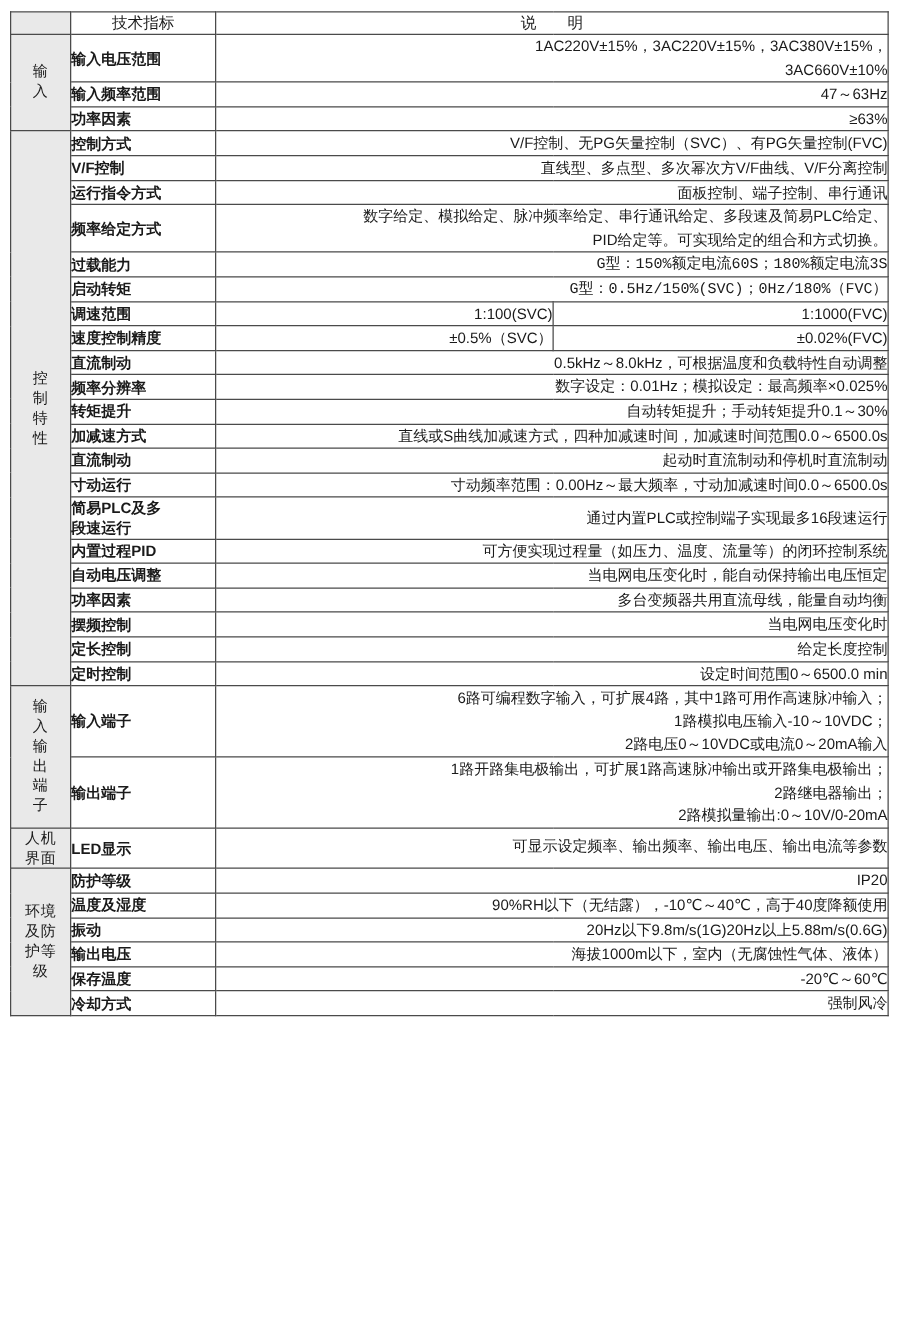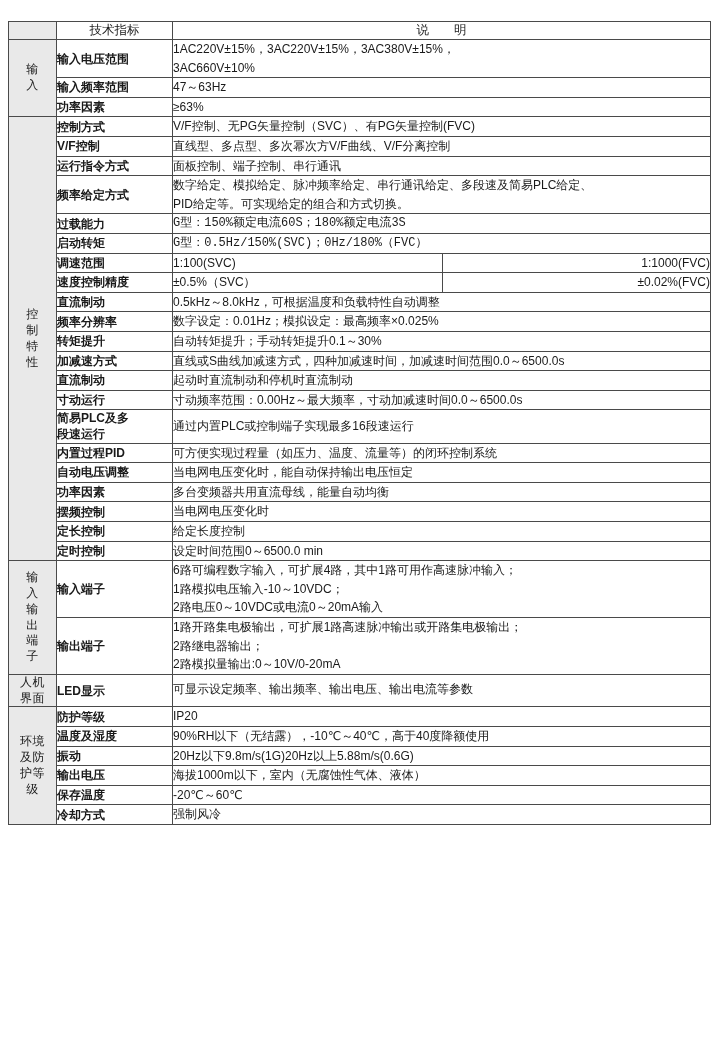--- a/index.html
+++ b/index.html
@@ -4,21 +4,21 @@
 <style>
   html,body{margin:0;padding:0;}
   body{
     width:718px;height:1054px;
     background:#ffffff;
     font-family:"Liberation Sans","DejaVu Sans",sans-serif;
     -webkit-font-smoothing:antialiased;
   }
   #spec-table{
     position:absolute;
-    left:8px; top:21px;
+    left:8px; top:9px;
     width:702px;
     border-collapse:collapse;
     table-layout:fixed;
     font-size:11.5px;
     color:#1a1a1a;
   }
   #spec-table td{
     border:1px solid #4a4a4a;
     padding:0;
     vertical-align:middle;
@@ -47,21 +47,21 @@
   .cat-stack span{display:block;}
 
   td.item{
     text-align:left;
     font-size:12px;
     line-height:1.35;
     padding:3px 2px;
     font-weight:bold;
   }
   td.desc{
-    text-align:left;
+    text-align:right;
     padding:3px 6px 3px 9px;
     font-size:12px;
     line-height:1.55;
   }
   td.desc.center{text-align:right;padding-left:0;}
   td.head{
     text-align:center;
     font-size:12.5px;
     padding:4px 2px;
   }

